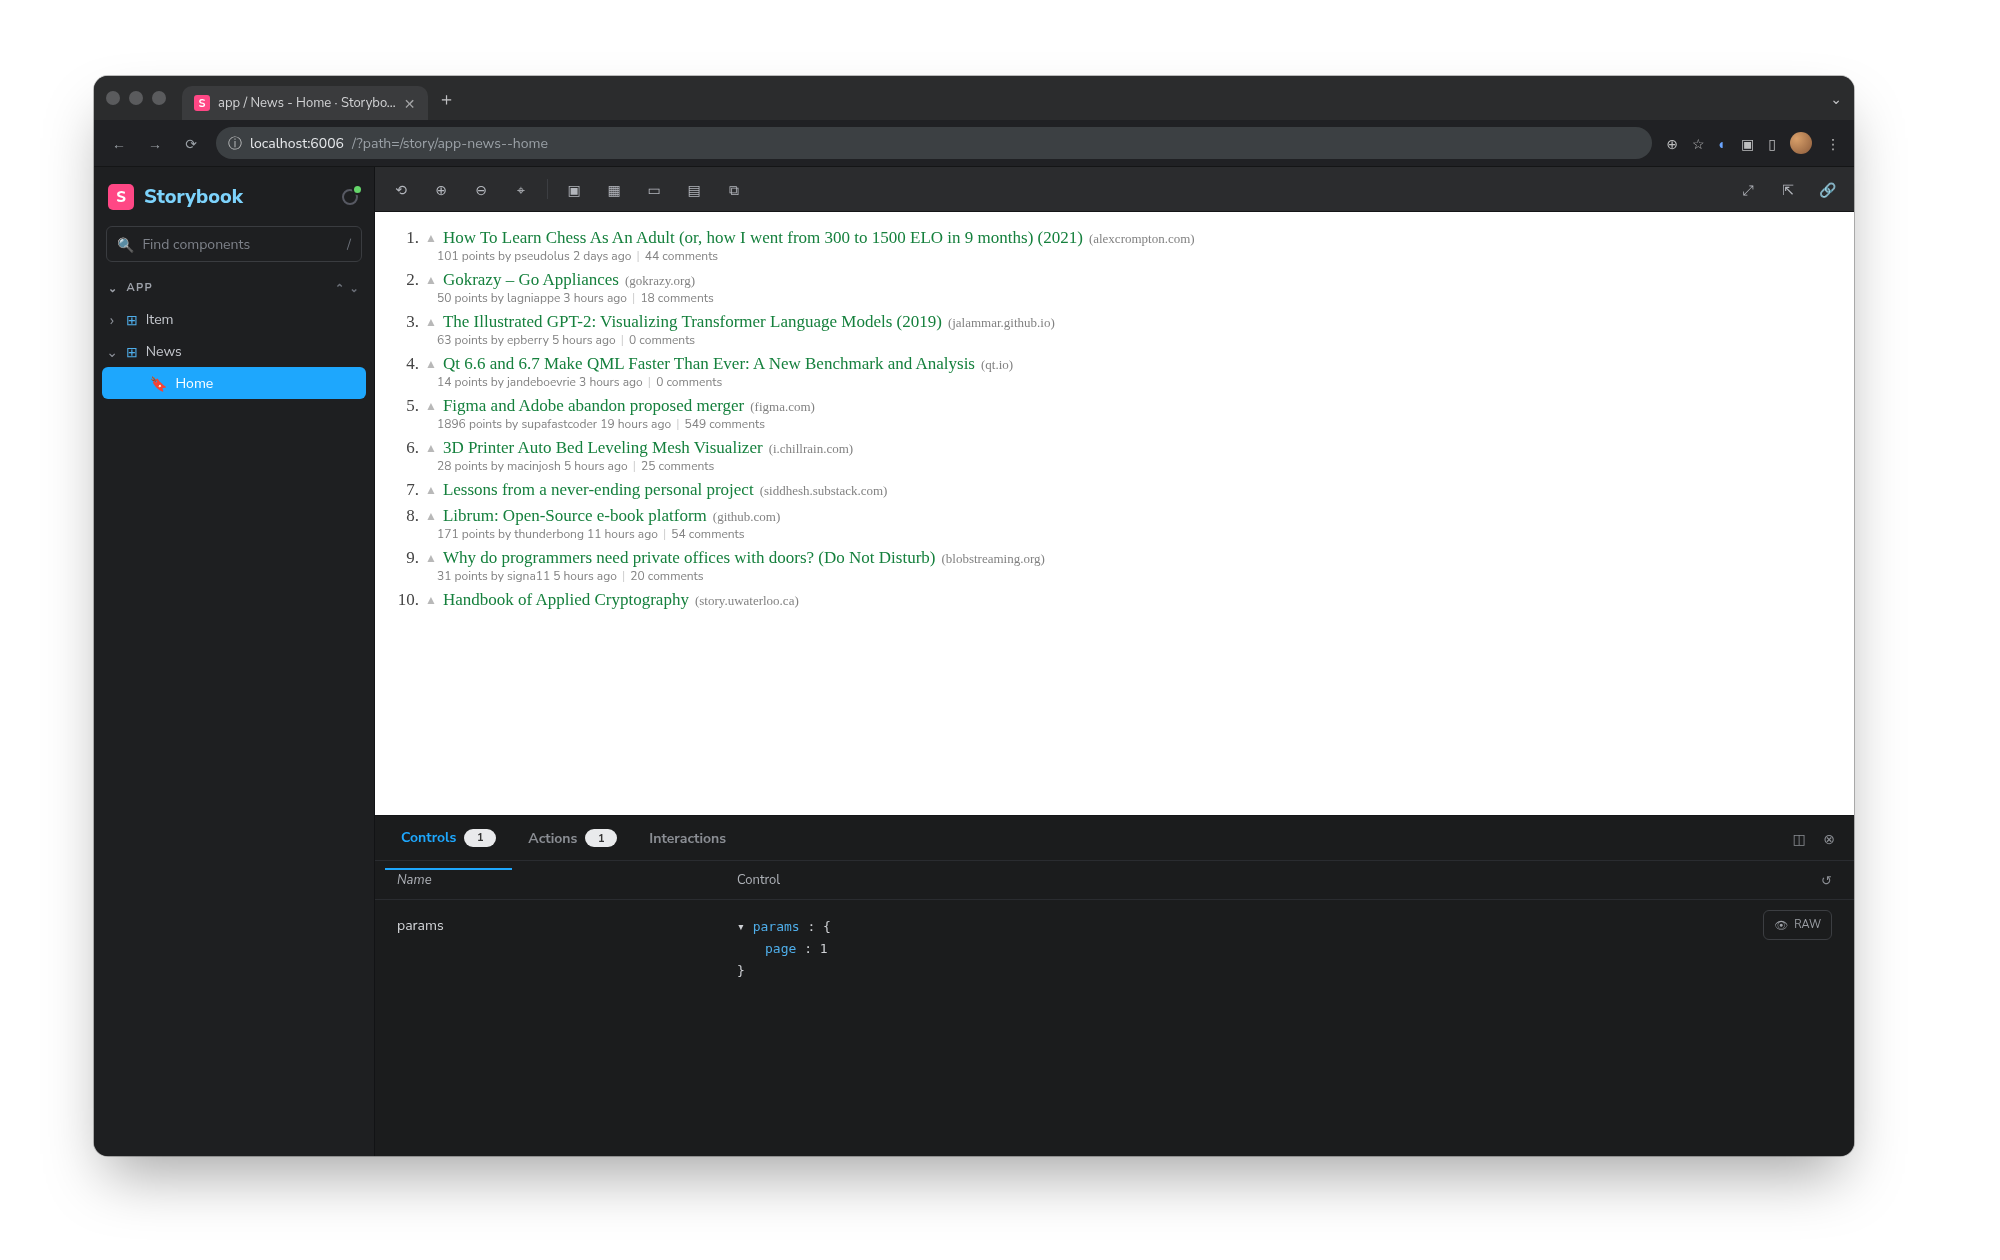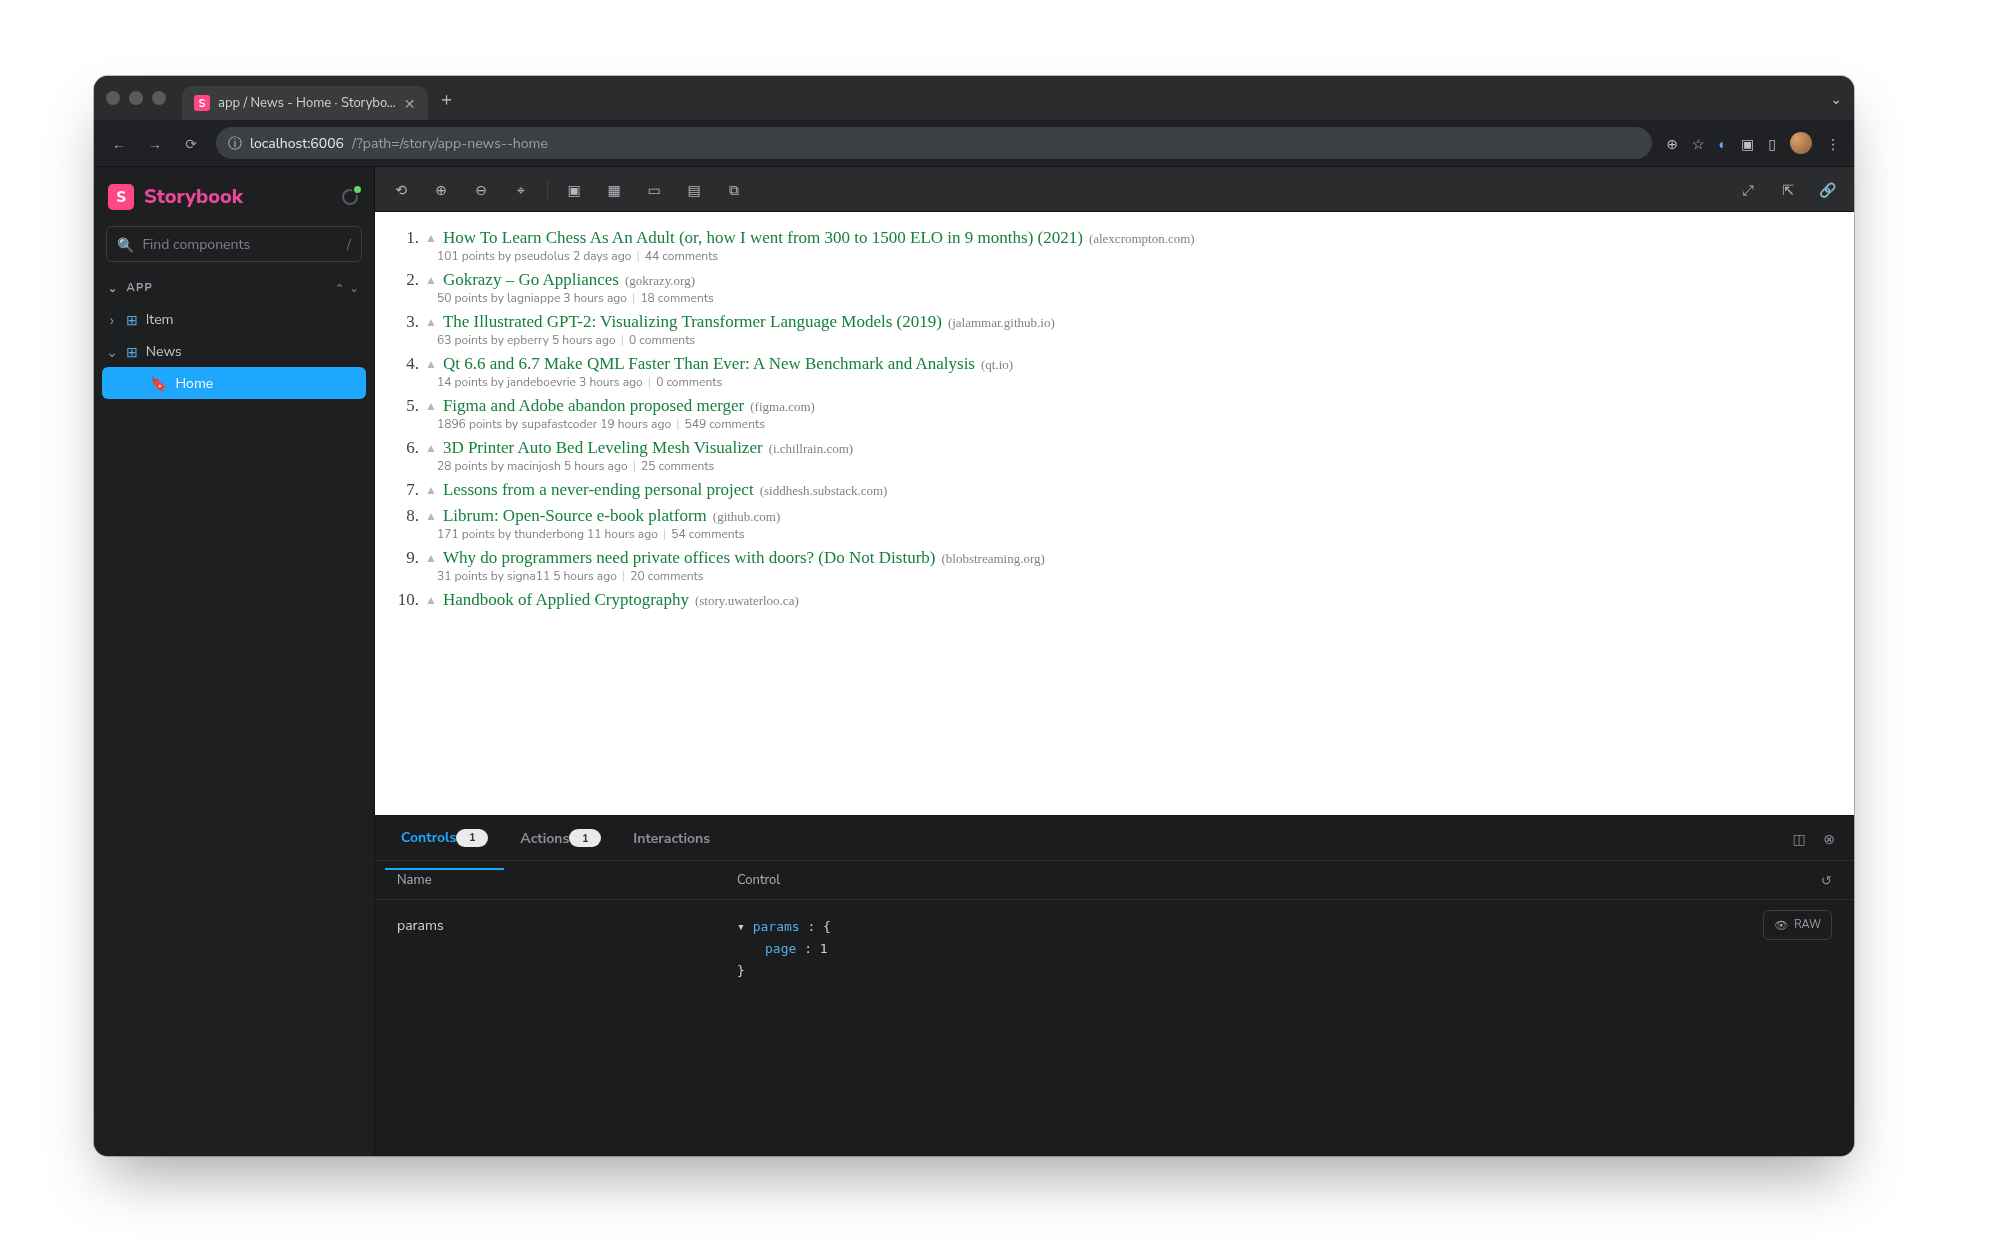--- a/index.html
+++ b/index.html
@@ -85,21 +85,21 @@
   
   .sb-app{flex:1;display:flex;min-height:0;}
   
   .sb-side{
     width:280px; background:var(--chrome-darkest);
     display:flex; flex-direction:column; padding:0;
     border-right:1px solid #121315;
   }
   .sb-brand{display:flex;align-items:center;gap:10px;padding:16px 14px 10px 14px;color:#fff;}
   .sb-brand .logo{width:26px;height:26px;border-radius:5px;background:var(--sb-logo);display:flex;align-items:center;justify-content:center;color:#fff;font-weight:800;font-size:15px;}
-  .sb-brand .title{font-weight:800;font-size:20px;color:#ec4899;}
+  .sb-brand .title{font-weight:800;font-size:20px;color:#7dd3fc;}
   .sb-brand .status{margin-left:auto;position:relative;width:20px;height:20px;}
   .sb-brand .status::before{content:"";position:absolute;inset:2px;border-radius:50%;border:2px solid #575963;}
   .sb-brand .status::after{content:"";position:absolute;right:-1px;top:-1px;width:7px;height:7px;border-radius:50%;background:#65d66a;box-shadow:0 0 0 2px var(--chrome-darkest);}
   .sb-search{
     margin:6px 12px 12px 12px;
     height:34px;border:1px solid #3a3c40;border-radius:6px;
     display:flex;align-items:center;gap:8px;padding:0 10px;color:#7f838b;font-size:14px;
   }
   .sb-search .kbd{margin-left:auto;color:#6c717a;}
   .sb-section{display:flex;align-items:center;gap:8px;color:#9ea2aa;
@@ -138,27 +138,27 @@
   .hn-title{color:#15803d;text-align:center;}
   .hn-site{color:var(--hn-grey);font-size:13px;}
   .hn-sub{padding-left:40px;color:var(--hn-grey);font-size:12px;font-family:"Nunito Sans",Arial,sans-serif;}
   .hn-sub .sep{color:#cfcfcf;padding:0 2px;}
   
   .sb-addons{
     height:340px;background:var(--panel-bg);border-top:1px solid #141517;
     display:flex;flex-direction:column;
   }
   .addon-tabs{display:flex;align-items:center;height:44px;padding:0 10px;border-bottom:1px solid #2a2c30;}
-  .atab{display:flex;align-items:center;padding:8px 16px;height:100%;color:#8a8d93;font-weight:700;font-size:14px;}
+  .atab{display:flex;align-items:center;gap:8px;padding:8px 16px;height:100%;color:#8a8d93;font-weight:700;font-size:14px;}
   .atab.active{color:#1ea7fd;border-bottom:2px solid #1ea7fd;margin-bottom:-1px;}
   .abadge{background:#e9eaec;color:#333;border-radius:10px;min-width:20px;height:18px;display:inline-flex;align-items:center;justify-content:center;font-size:11px;padding:0 6px;font-weight:700;}
   .addon-tabs .spacer{flex:1;}
   .addon-tool{color:#8a8d93;width:30px;display:flex;align-items:center;justify-content:center;}
   .addon-head{display:flex;align-items:center;padding:10px 22px;border-bottom:1px solid #2a2c30;color:#aeb1b7;font-size:13px;}
-  .addon-head .hname{flex:0 0 340px;}
+  .addon-head .hname{flex:0 0 340px;font-style:italic;}
   .addon-head .hctrl{flex:1;}
   .addon-head .hreset{color:#8a8d93;}
   .addon-body{display:flex;padding:16px 22px;flex:1;min-height:0;}
   .ab-name{flex:0 0 340px;color:#d3d5d9;font-size:14px;}
   .ab-ctrl{flex:1;color:#cfd1d5;font-family:ui-monospace,Menlo,Consolas,monospace;font-size:13px;line-height:22px;position:relative;}
   .ab-key{color:#4faeea;}
   .ab-punc{color:#cfd1d5;}
   .rawbtn{position:absolute;right:0;top:-6px;border:1px solid #3c3e42;border-radius:6px;padding:3px 10px;color:#9da0a6;font-family:"Nunito Sans",Arial,sans-serif;font-size:11px;display:flex;gap:6px;align-items:center;}
   
   .i{font-family:system-ui,"Segoe UI Symbol","Apple Color Emoji",sans-serif;}

